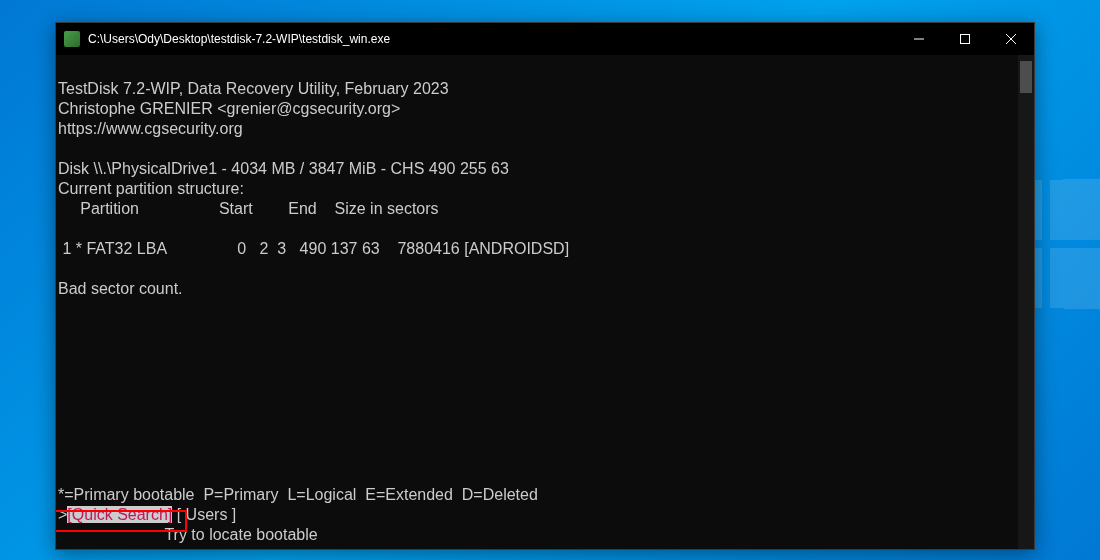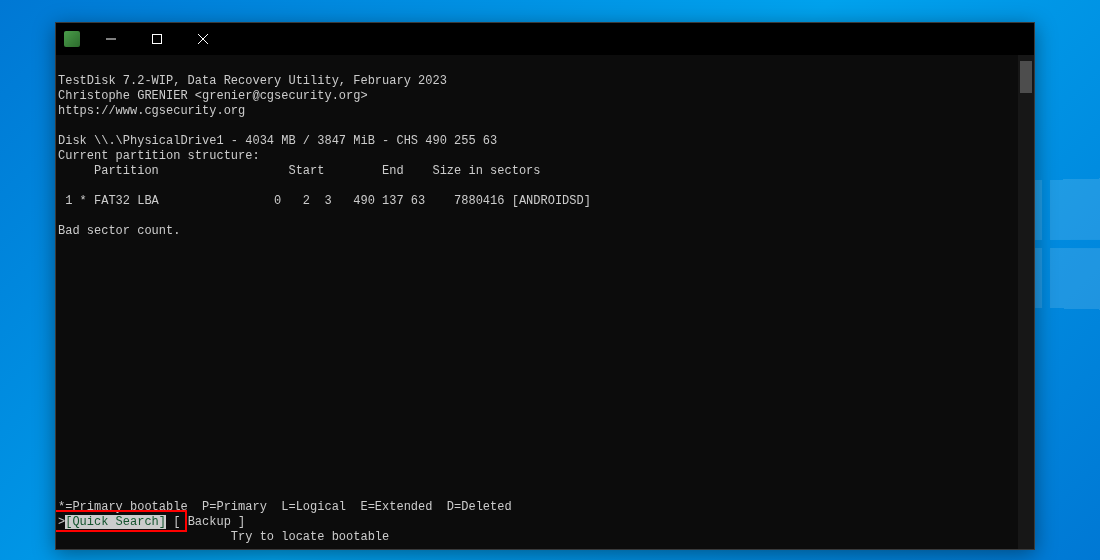--- a/index.html
+++ b/index.html
@@ -68,22 +68,22 @@
       display: flex;
       align-items: center;
       justify-content: center;
       color: #ffffff;
       cursor: pointer;
     }
     .console-body {
       flex: 1;
       background: #0c0c0c;
       color: #cccccc;
-      font-family: Liberation Mono, monospace;
-      font-size: 12px;
+      font-family: Liberation Sans, sans-serif;
+      font-size: 16px;
       line-height: 1.25;
       padding: 4px 2px;
       white-space: pre;
       position: relative;
       overflow: hidden;
     }
     .scrollbar {
       position: absolute;
       right: 0;
       top: 0;
@@ -99,41 +99,42 @@
       height: 32px;
       background: #4d4d4d;
     }
     .highlight-box {
       position: absolute;
       border: 2px solid #ff0000;
       pointer-events: none;
     }
     .inverted {
       background: #cccccc;
-      color: #14532d;
+      color: #be185d;
     }
     .bottom-block {
       position: absolute;
       bottom: 4px;
       left: 2px;
     }
   </style>
 </head>
 <body>
 
 <div class="win-logo-grid">
   <div></div>
     <div></div>
     <div></div>
     <div></div>
 </div>
 
 <div class="console-window">
   <div class="titlebar">
     <span class="titlebar-icon"></span>
+    <span class="titlebar-title">C:\Users\Ody\Desktop\testdisk-7.2-WIP\testdisk_win.exe</span>
     <div class="titlebar-controls">
       <div class="titlebar-btn">
         <svg width="10" height="10">
             <line x1="0" y1="5" x2="10" y2="5" stroke="#fff" stroke-width="1"></line>
           </svg>
       </div>
       <div class="titlebar-btn">
         <svg width="10" height="10">
             <rect x="0.5" y="0.5" width="9" height="9" fill="none" stroke="#fff" stroke-width="1"></rect>
           </svg>
@@ -152,20 +153,20 @@
 <span>https://www.cgsecurity.org</span>
 
 <span>Disk \\.\PhysicalDrive1 - 4034 MB / 3847 MiB - CHS 490 255 63</span>
 <span>Current partition structure:</span>
 <span>     Partition                  Start        End    Size in sectors</span>
 
 <span> 1 * FAT32 LBA                0   2  3   490 137 63    7880416 [ANDROIDSD]</span>
 
 <span>Bad sector count.</span>
 <div class="bottom-block"><span>*=Primary bootable  P=Primary  L=Logical  E=Extended  D=Deleted</span>
-<span>&gt;</span><span class="inverted">[Quick Search]</span><span> [ Backup ]</span>
+<span>&gt;</span><span class="inverted">[Quick Search]</span><span> [ Users ]</span>
 <span>                        Try to locate bootable</span></div>
     <div class="scrollbar">
       <div class="scrollbar-thumb"></div>
     </div>
     <div class="highlight-box" style="left:-4px; bottom:17px; width:135px; height:22px;"></div>
   </div>
 </div>
 
 </body></html>

